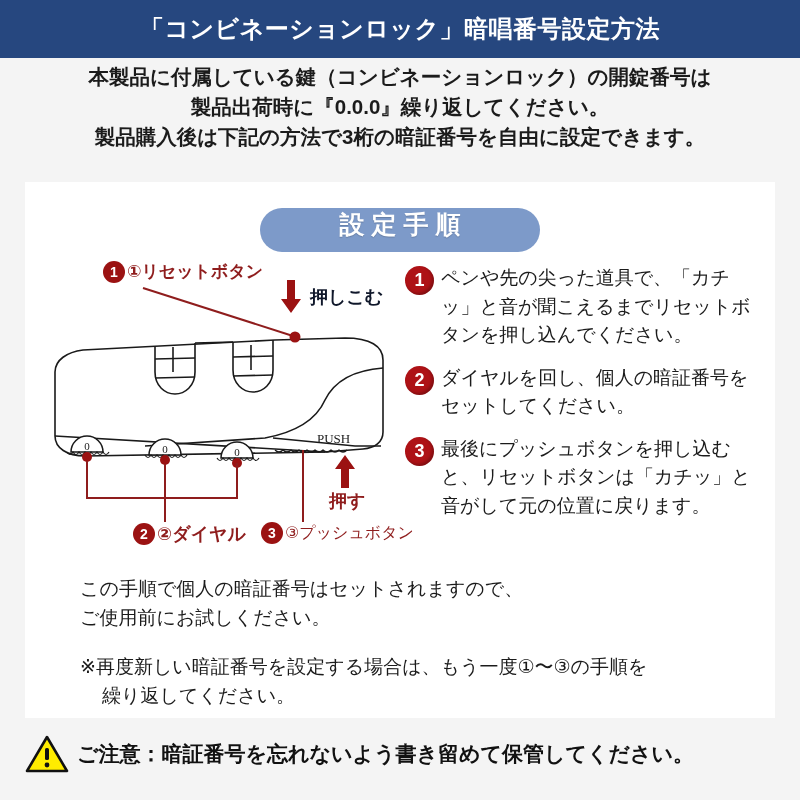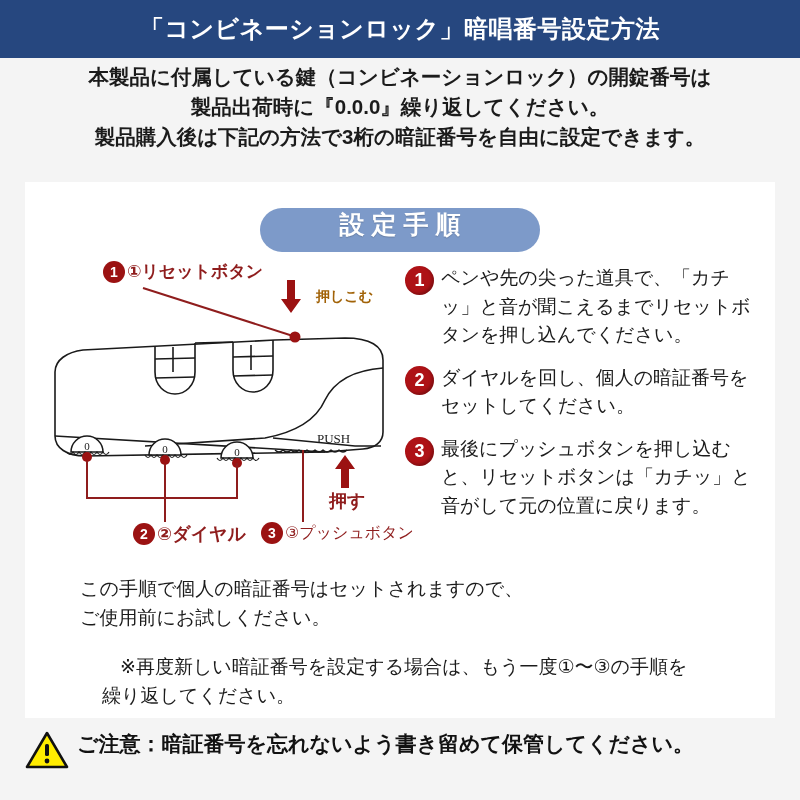--- a/index.html
+++ b/index.html
@@ -65,27 +65,27 @@
     box-shadow:inset -2px -2px 3px rgba(0,0,0,.25);
   }
   .step-text{
     font-size:19px;line-height:28.5px;color:#1b1b1b;
     max-width:320px;
   }
 
   
   .closing{position:absolute;left:55px;top:392px;width:660px;}
   .closing p{margin:0;font-size:19px;line-height:29px;color:#1b1b1b;}
-  .closing .note{margin-top:20px;text-indent:0;margin-left:40px;}
+  .closing .note{margin-top:20px;text-indent:0;}
   .closing .note-l2{padding-left:22px;}
 
   
   .warning{
     position:absolute;left:25px;top:730px;width:750px;height:48px;
-    display:flex;
+    display:flex;align-items:center;
   }
   .warn-icon{flex:0 0 auto;width:44px;height:40px;margin-right:8px;}
   .warn-text{font-size:21px;font-weight:bold;color:#111;white-space:nowrap;}
 </style>
 </head>
 <body>
 
 <div class="page">
 
   <div class="header">
@@ -172,21 +172,21 @@
         <span style="width:22px;height:22px;border-radius:50%;background:#9b1212;color:#fff;
                      font-size:14px;font-weight:bold;display:flex;align-items:center;
                      justify-content:center;margin-right:2px;">1</span>
         <span style="font-size:17px;font-weight:bold;color:#8f1d1d;white-space:nowrap;">①リセットボタン</span>
       </div>
 
       <div style="position:absolute;left:255px;top:20px;display:flex;align-items:center;">
         <svg width="22" height="34" viewBox="0 0 22 34">
           <path d="M7,0 L15,0 L15,19 L21,19 L11,33 L1,19 L7,19 Z" fill="#9b1212"></path>
         </svg>
-        <span style="font-size:14px;font-weight:bold;color:#a16207;white-space:nowrap;margin-left:14px;">押しこむ</span>
+        <span style="font-size:18px;font-weight:bold;color:#0f172a;white-space:nowrap;margin-left:8px;">押しこむ</span>
       </div>
 
       <div style="position:absolute;left:300px;top:195px;display:flex;align-items:center;flex-direction:column;">
         <svg width="22" height="34" viewBox="0 0 22 34">
           <path d="M11,0 L21,14 L15,14 L15,33 L7,33 L7,14 L1,14 Z" fill="#9b1212"></path>
         </svg>
         <span style="font-size:18px;font-weight:bold;color:#8f1d1d;white-space:nowrap;margin-left:4px;">押す</span>
       </div>
 
       <div style="position:absolute;left:108px;top:262px;display:flex;align-items:center;">

